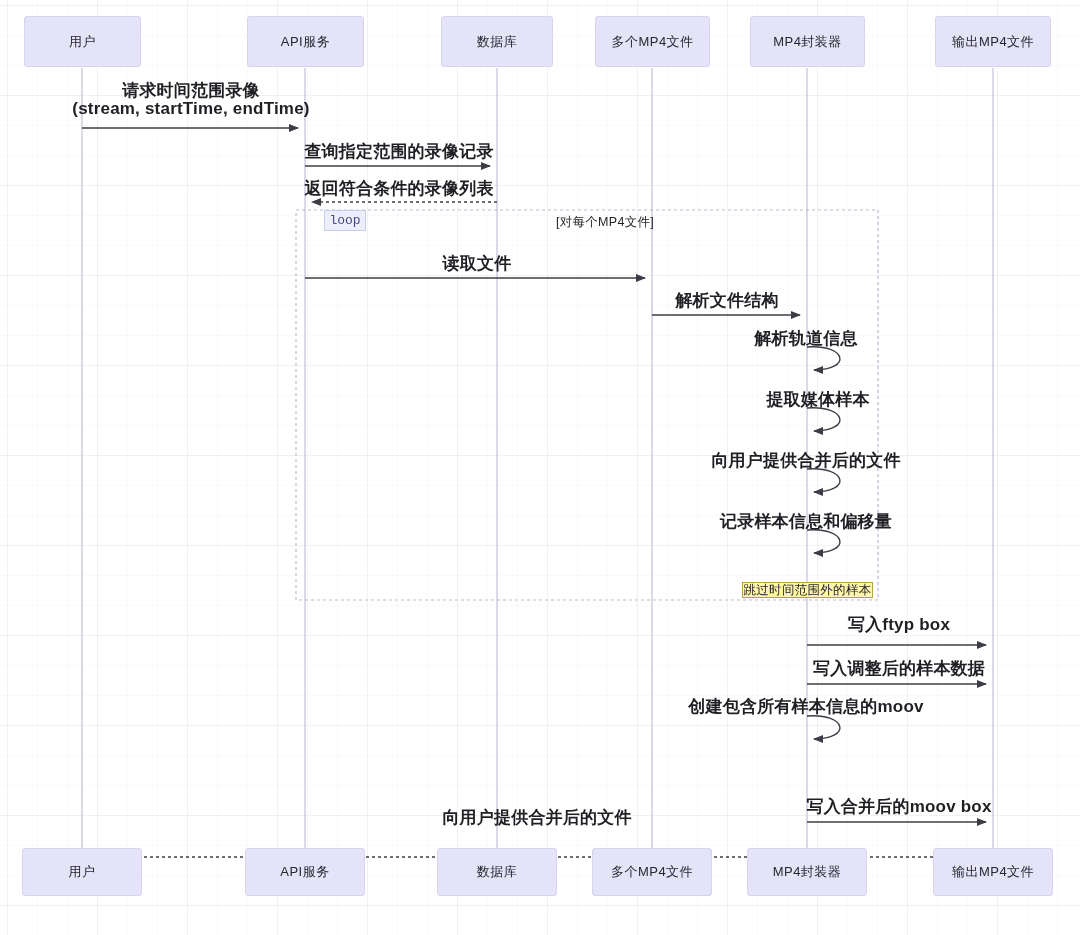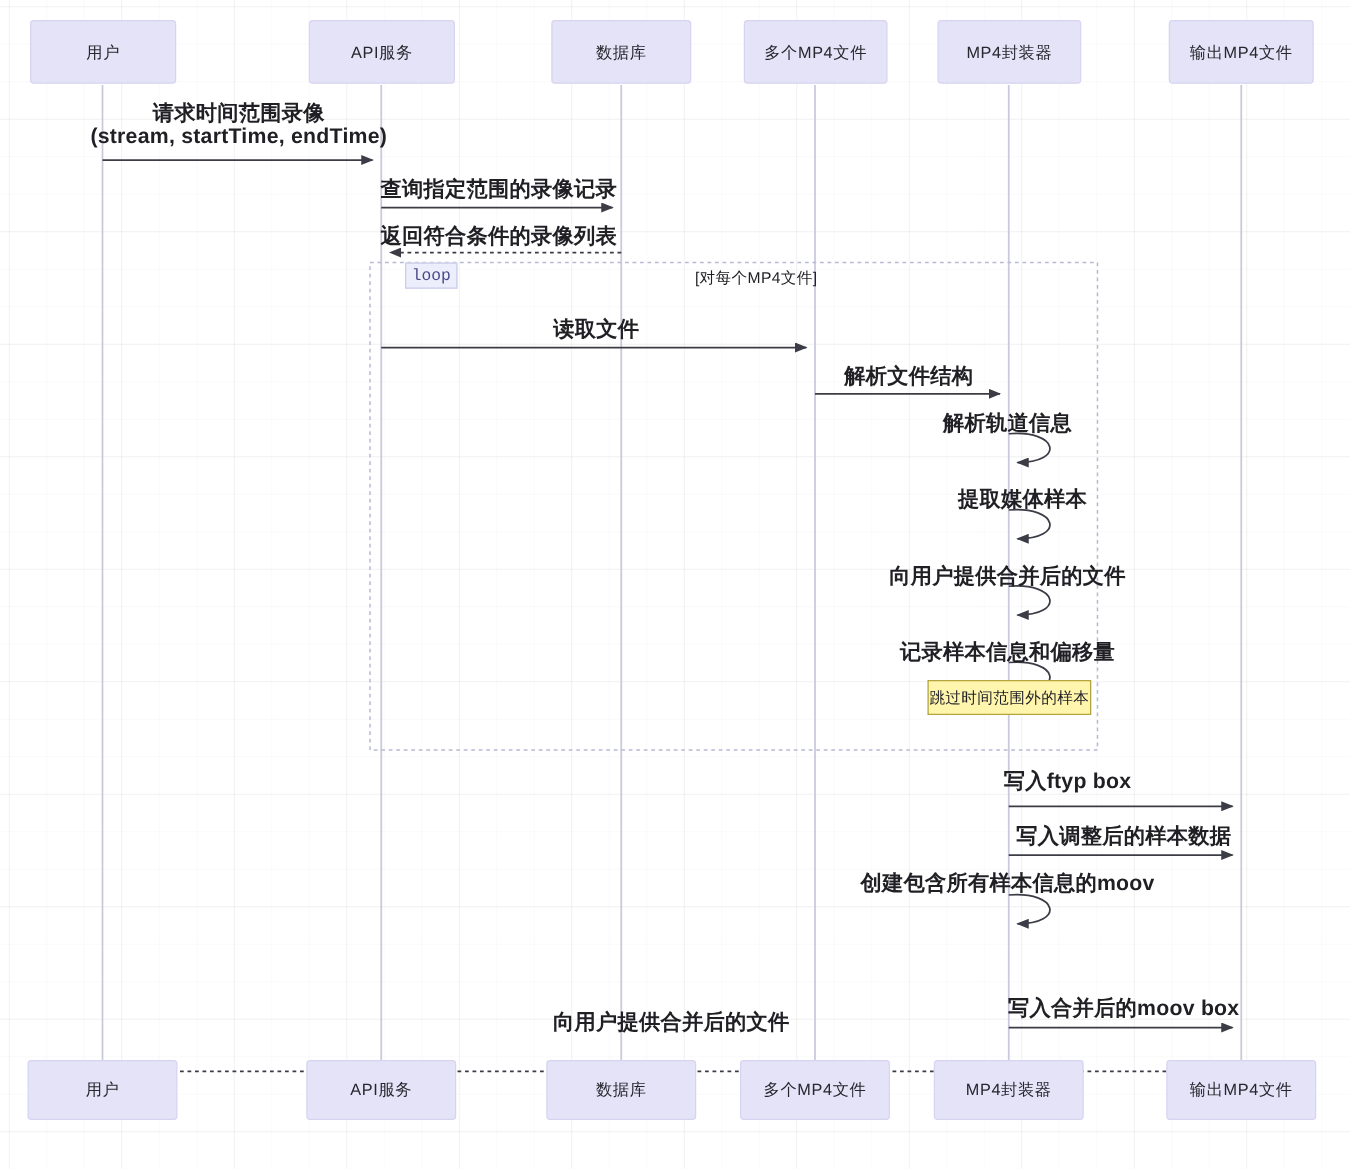--- a/index.html
+++ b/index.html
@@ -240,26 +240,26 @@
   <div class="msg-label" style="left:727px; top:292px;">解析文件结构</div>
 
   <div class="msg-label" style="left:806px; top:330px;text-align:right;">解析轨道信息</div>
 
   <div class="msg-label" style="left:806px; top:391px;margin-left:12px;">提取媒体样本</div>
 
   <div class="msg-label" style="left:806px; top:452px;">向用户提供合并后的文件</div>
 
   <div class="msg-label" style="left:806px; top:513px;">记录样本信息和偏移量</div>
 
-  <div class="msg-label" style="left:854px; top:616px;">写入ftyp box</div>
+  <div class="msg-label" style="left:899px; top:616px;">写入ftyp box</div>
 
   <div class="msg-label" style="left:899px; top:660px;">写入调整后的样本数据</div>
 
   <div class="msg-label" style="left:806px; top:698px;">创建包含所有样本信息的moov</div>
 
   <div class="msg-label" style="left:899px; top:798px;">写入合并后的moov box</div>
 
   <div class="msg-label" style="left:537px; top:809px;">向用户提供合并后的文件</div>
 
-  <div class="note-box" style="left:742px; top:544px; width:131px; height:28px;font-family:Liberation Serif, serif;">跳过时间范围外的样本</div>
+  <div class="note-box" style="left:742px; top:582px; width:131px; height:16px;font-family:Liberation Serif, serif;">跳过时间范围外的样本</div>
 
 
 </div>
 
 </body></html>

